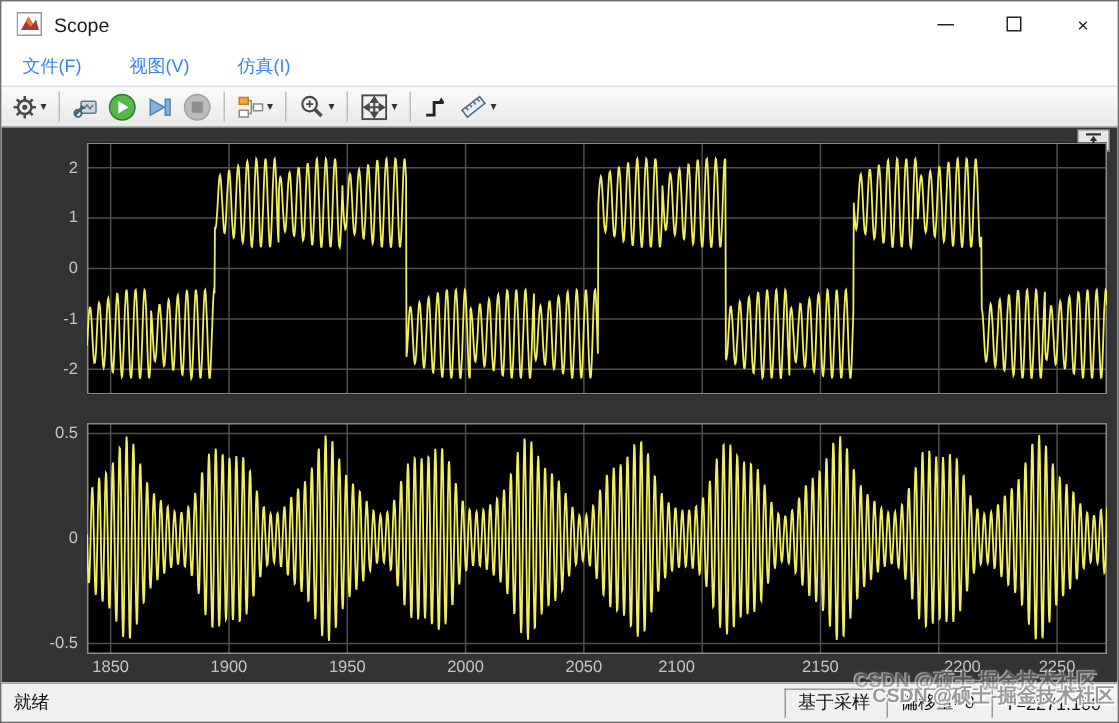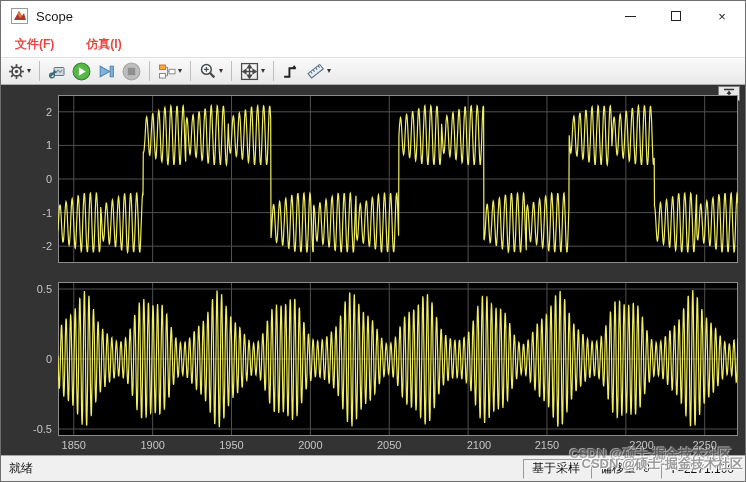--- a/index.html
+++ b/index.html
@@ -28,22 +28,22 @@
     cursor:default; color:#222; font-size:13px; background:transparent; border:0;
   }
   .glyph-min { width:11px; height:0; border-top:1.4px solid #222; display:block; }
   .glyph-max { width:10px; height:10px; border:1.4px solid #222; display:block; }
   
   .menubar {
     position:absolute; top:30px; left:0; right:0; height:26px;
     background:#fff; display:flex; align-items:center; padding-left:4px;
   }
   .menu-item {
-    font-size:12px; color:#ef4444; padding:4px 10px; margin-right:12px; cursor:default;
-    background:transparent; border:0;font-weight:bold;
+    font-size:12px; color:#3b82f6; padding:4px 10px; margin-right:12px; cursor:default;
+    background:transparent; border:0;
   }
   
   .toolbar {
     position:absolute; top:56px; left:0; right:0; height:28px;
     background:linear-gradient(#fafafa,#e9e9e9);
     border-top:1px solid #e0e0e0; border-bottom:1px solid #adadad;
     display:flex; align-items:center; padding-left:4px;
   }
   .tb-btn {
     height:24px; min-width:24px; display:flex; align-items:center; justify-content:center;
@@ -128,20 +128,21 @@
           <span class="glyph-max"></span>
         </button>
       <button class="win-btn">
           <span>×</span>
         </button>
     </div>
   </div>
 
   <div class="menubar">
     <button class="menu-item">文件(F)</button>
+    <button class="menu-item">视图(V)</button>
     <button class="menu-item">仿真(I)</button>
   </div>
 
   <div class="toolbar">
     <button class="tb-btn">
       <svg width="17" height="17" viewBox="0 0 16 16">
         <g stroke="#4a4a4a" stroke-width="1.6" fill="none">
           <circle cx="8" cy="8" r="4.2"></circle>
           <line x1="8" y1="1" x2="8" y2="3.5"></line>
             <line x1="8" y1="12.5" x2="8" y2="15"></line>
@@ -309,21 +310,21 @@
             <rect x="0.5" y="0.5" width="679" height="153" fill="none" stroke="#8c8c8c"></rect>
             <polyline points="0.0,74.1 0.3,83.9 0.5,93.2 0.8,100.7 1.0,105.5 1.3,106.6 1.6,104.0 1.8,97.7 2.1,88.5 2.4,77.5 2.6,66.1 2.9,55.7 3.1,47.8 3.4,43.5 3.7,43.4 3.9,47.7 4.2,55.8 4.4,67.0 4.7,79.7 5.0,92.4 5.2,103.3 5.5,111.1 5.8,114.6 6.0,113.3 6.3,107.3 6.5,97.3 6.8,84.5 7.1,70.5 7.3,57.1 7.6,46.2 7.8,39.0 8.1,36.6 8.4,39.5 8.6,47.1 8.9,58.7 9.2,72.8 9.4,87.6 9.7,101.2 9.9,111.7 10.2,118.0 10.5,119.0 10.7,114.7 11.0,105.4 11.2,92.5 11.5,77.4 11.8,62.2 12.0,48.6 12.3,38.6 12.6,33.4 12.8,33.8 13.1,39.6 13.3,50.4 13.6,64.7 13.9,80.7 14.1,96.5 14.4,110.0 14.6,119.5 14.9,123.6 15.2,121.8 15.4,114.3 15.7,101.8 16.0,85.9 16.2,68.6 16.5,52.0 16.7,38.3 17.0,29.4 17.3,26.4 17.5,29.8 17.8,39.4 18.0,54.1 18.3,72.0 18.6,91.0 18.8,108.6 19.1,122.5 19.4,130.9 19.6,132.4 19.9,126.9 20.1,114.8 20.4,97.5 20.7,77.2 20.9,56.4 21.2,37.8 21.4,23.9 21.7,16.6 22.0,17.0 22.2,25.1 22.5,40.1 22.8,60.1 23.0,82.7 23.3,104.9 23.5,123.8 23.8,137.0 24.1,142.6 24.3,139.8 24.6,128.9 24.8,111.2 25.1,88.9 25.4,64.9 25.6,42.3 25.9,24.0 26.2,12.4 26.4,9.1 26.7,14.4 26.9,27.9 27.2,47.6 27.5,71.1 27.7,95.3 28.0,117.0 28.2,133.6 28.5,142.8 28.8,143.5 29.0,135.7 29.3,120.5 29.6,100.0 29.8,76.7 30.1,53.8 30.3,34.2 30.6,20.3 30.9,13.9 31.1,15.6 31.4,25.1 31.6,41.0 31.9,61.1 32.2,82.8 32.4,103.2 32.7,119.8 33.0,130.6 33.2,134.3 33.5,130.7 33.7,120.3 34.0,104.8 34.3,86.2 34.5,67.1 34.8,49.7 35.0,36.4 35.3,28.5 35.6,27.1 35.8,32.0 36.1,42.4 36.4,56.8 36.6,73.3 36.9,89.7 37.1,103.9 37.4,114.3 37.7,119.7 37.9,119.5 38.2,113.9 38.4,104.0 38.7,90.9 39.0,76.5 39.2,62.7 39.5,51.1 39.8,43.1 40.0,39.6 40.3,40.9 40.5,46.7 40.8,56.2 41.1,68.0 41.3,80.6 41.6,92.4 41.8,102.0 42.1,108.2 42.4,110.3 42.6,108.1 42.9,102.1 43.2,93.1 43.4,82.2 43.7,70.9 43.9,60.7 44.2,52.7 44.5,47.9 44.7,46.9 45.0,49.8 45.2,56.0 45.5,64.7 45.8,74.9 46.0,85.1 46.3,94.1 46.6,100.8 46.8,104.3 47.1,104.3 47.3,100.9 47.6,94.5 47.9,86.0 48.1,76.5 48.4,67.3 48.6,59.4 48.9,54.0 49.2,51.5 49.4,52.4 49.7,56.3 50.0,62.8 50.2,70.9 50.5,79.7 50.7,87.9 51.0,94.6 51.3,98.9 51.5,100.4 51.8,98.8 52.0,94.6 52.3,88.2 52.6,80.5 52.8,72.6 53.1,65.4 53.4,59.8 53.6,56.5 53.9,55.9 54.1,58.0 54.4,62.4 54.7,68.6 54.9,75.7 55.2,82.8 55.4,89.0 55.7,93.6 56.0,96.0 56.2,96.0 56.5,93.6 56.8,89.1 57.0,83.1 57.3,76.5 57.5,70.1 57.8,64.6 58.1,60.8 58.3,59.0 58.6,59.6 58.8,62.4 59.1,67.0 59.4,72.8 59.6,79.1 59.9,85.1 60.2,90.0 60.4,93.2 60.7,94.4 60.9,93.4 61.2,90.3 61.5,85.5 61.7,79.6 62.0,73.4 62.2,67.6 62.5,63.0 62.8,60.1 63.0,59.4 63.3,60.9 63.6,64.5 63.8,69.7 64.1,75.9 64.3,82.4 64.6,88.3 64.9,92.8 65.1,95.4 65.4,95.7 65.6,93.6 65.9,89.3 66.2,83.3 66.4,76.3 66.7,69.3 67.0,63.0 67.2,58.4 67.5,56.0 67.7,56.3 68.0,59.2 68.3,64.6 68.5,71.7 68.8,79.9 69.0,87.9 69.3,94.9 69.6,99.8 69.8,102.0 70.1,100.9 70.4,96.8 70.6,89.8 70.9,80.9 71.1,71.0 71.4,61.5 71.7,53.6 71.9,48.4 72.2,46.6 72.4,48.8 72.7,54.8 73.0,64.0 73.2,75.3 73.5,87.3 73.8,98.6 74.0,107.6 74.3,112.9 74.5,113.8 74.8,109.9 75.1,101.5 75.3,89.5 75.6,75.4 75.8,60.9 76.1,47.8 76.4,38.1 76.6,33.1 76.9,33.7 77.2,39.9 77.4,51.2 77.7,66.3 77.9,83.3 78.2,100.1 78.5,114.4 78.7,124.2 79.0,128.2 79.2,125.6 79.5,116.7 79.8,102.3 80.0,84.3 80.3,64.9 80.6,46.7 80.8,32.0 81.1,22.8 81.3,20.5 81.6,25.5 81.9,37.2 82.1,54.2 82.4,74.4 82.6,95.2 82.9,113.8 83.2,127.9 83.4,135.5 83.7,135.7 84.0,128.3 84.2,114.3 84.5,95.4 84.7,74.2 85.0,53.2 85.3,35.3 85.5,22.7 85.8,17.1 86.0,19.2 86.3,28.7 86.6,44.2 86.8,63.9 87.1,85.2 87.4,105.3 87.6,121.7 87.9,132.2 88.1,135.6 88.4,131.6 88.7,120.6 88.9,104.2 89.2,84.4 89.4,63.9 89.7,45.2 90.0,30.8 90.2,22.3 90.5,20.9 90.8,26.6 91.0,38.7 91.3,55.5 91.5,74.9 91.8,94.5 92.1,111.6 92.3,124.3 92.6,130.9 92.8,130.5 93.1,123.4 93.4,110.4 93.6,93.3 93.9,74.1 94.2,55.3 94.4,39.4 94.7,28.2 94.9,23.3 95.2,25.2 95.5,33.7 95.7,47.8 96.0,65.6 96.2,84.8 96.5,103.2 96.8,118.2 97.0,128.0 97.3,131.3 97.6,127.7 97.8,117.6 98.1,102.3 98.3,83.7 98.6,64.1 98.9,46.1 99.1,32.0 99.4,23.6 99.6,22.0 99.9,27.5 100.2,39.3 100.4,55.9 100.7,75.3 101.0,94.9 101.2,112.3 101.5,125.1 101.7,131.8 102.0,131.5 102.3,124.2 102.5,110.8 102.8,93.2 103.0,73.6 103.3,54.6 103.6,38.5 103.8,27.5 104.1,22.9 104.4,25.2 104.6,34.1 104.9,48.4 105.1,66.1 105.4,85.0 105.7,102.6 105.9,116.6 106.2,125.3 106.4,127.7 106.7,123.6 107.0,113.7 107.2,99.4 107.5,82.6 107.8,65.4 108.0,50.2 108.3,38.8 108.5,32.6 108.8,32.2 109.1,37.4 109.3,47.5 109.6,61.0 109.8,76.0 110.1,90.6 110.4,103.0 110.6,111.6 110.9,115.5 111.2,114.5 111.4,108.7 111.7,99.2 111.9,87.3 112.2,74.6 112.5,62.8 112.7,53.3 113.0,47.2 113.2,45.1 113.5,47.1 113.8,52.8 114.0,61.2 114.3,71.2 114.6,81.5 114.8,90.8 115.1,97.8 115.3,102.0 115.6,102.8 115.9,100.3 116.1,95.1 116.4,87.8 116.6,79.5 116.9,71.3 117.2,64.1 117.4,58.9 117.7,56.2 118.0,56.1 118.2,58.7 118.5,63.5 118.7,69.8 119.0,76.7 119.3,83.4 119.5,89.1 119.8,93.1 120.0,94.9 120.3,94.5 120.6,91.8 120.8,87.4 121.1,81.8 121.4,75.7 121.6,69.9 121.9,65.1 122.1,61.9 122.4,60.6 122.7,61.5 122.9,64.2 123.2,68.6 123.4,73.9 123.7,79.7 124.0,85.0 124.2,89.4 124.5,92.2 124.8,93.0 125.0,91.8 125.3,88.8 125.5,84.2 125.8,78.6 126.1,72.8 126.3,67.5 126.6,63.2 126.8,60.7 127.1,60.2 127.4,61.9 127.6,65.5 127.9,70.7 128.2,76.8 128.4,83.1 128.7,88.8 128.9,93.1 129.2,95.4 129.5,95.4 129.7,93.1 130.0,88.5 130.2,82.4 130.5,75.4 130.8,68.3 131.0,62.2 131.3,57.7 131.6,55.7 131.8,56.3 132.1,59.7 132.3,65.4 132.6,72.8 132.9,81.0 133.1,88.9 133.4,95.6 133.6,100.0 133.9,101.6 134.2,100.0 134.4,95.4 134.7,88.3 135.0,79.4 135.2,70.0 135.5,61.3 135.7,54.3 136.0,50.1 136.3,49.3 136.5,52.1 136.8,58.1 137.0,66.8 137.3,76.9 137.6,87.4 137.8,96.7 138.1,103.7 138.4,107.3 138.6,107.1 138.9,103.1 139.1,95.5 139.4,85.5 139.7,74.1 139.9,63.0 140.2,53.4 140.4,46.7 140.7,43.8 141.0,45.2 141.2,50.7 141.5,59.6 141.8,70.9 142.0,83.2 142.3,94.9 142.5,104.4 142.8,110.6 143.1,112.6 143.3,110.0 143.6,103.1 143.8,92.7 144.1,80.2 144.4,67.0 144.6,54.9 144.9,45.4 145.2,39.8 145.4,38.9 145.7,42.9 145.9,51.3 146.2,63.2 146.5,77.2 146.7,91.4 147.0,104.1 147.2,113.6 147.5,118.6 147.8,118.4 148.0,112.8 148.3,102.4 148.6,88.5 148.8,72.7 149.1,57.0 149.3,43.5 149.6,34.0 149.9,29.7 150.1,31.5 150.4,39.2 150.6,52.0 150.9,68.5 151.2,86.5 151.4,103.8 151.7,118.2 152.0,127.6 152.2,130.8 152.5,127.0 152.7,116.6 153.0,100.8 153.3,81.5 153.5,61.1 153.8,42.2 154.0,27.3 154.3,18.5 154.6,17.1 154.8,23.4 155.1,36.8 155.4,55.7 155.6,77.8 155.9,100.2 156.1,120.0 156.4,134.6 156.7,142.0 156.9,141.1 157.2,132.0 157.4,115.6 157.7,94.0 158.0,70.0 158.2,46.7 158.5,27.0 158.8,13.7 159.0,8.4 159.3,11.9 159.5,23.8 159.8,42.5 160.1,65.7 160.3,90.4 160.6,113.3 160.8,131.5 161.1,142.6 161.4,145.3 161.6,139.2 161.9,125.3 162.2,105.3 162.4,81.9 162.7,58.1 162.9,37.0 163.2,21.3 163.5,12.9 163.7,12.8 164.0,20.9 164.2,35.9 164.5,55.9 164.8,78.2 165.0,99.9 165.3,118.2 165.6,130.9 165.8,136.5 166.1,134.4 166.3,125.1 166.6,110.0 166.9,91.0 167.1,70.8 167.4,51.8 167.6,36.6 167.9,26.8 168.2,23.7 168.4,27.3 168.7,37.2 169.0,51.7 169.2,69.1 169.5,87.0 169.7,103.2 170.0,115.6 170.3,122.8 170.5,124.1 170.8,119.4 171.0,109.5 171.3,95.7 171.6,79.9 171.8,64.2 172.1,50.4 172.4,40.3 172.6,35.1 172.9,35.2 173.1,40.6 173.4,50.5 173.7,63.6 173.9,78.1 174.2,92.1 174.4,104.0 174.7,112.3 175.0,116.0 175.2,114.7 175.5,108.6 175.8,98.6 176.0,86.1 176.3,72.6 176.5,59.8 176.8,49.4 177.1,42.7 177.3,40.4 177.6,42.7 177.8,49.4 178.1,59.5 178.4,71.7 178.6,84.3 178.9,95.9 179.2,104.9 179.4,110.2 179.7,111.2 179.9,107.9 180.2,100.6 180.5,90.6 180.7,78.9 181.0,67.3 181.2,57.0 181.5,49.5 181.8,45.7 182.0,45.9 182.3,50.0 182.6,57.5 182.8,67.2 183.1,78.0 183.3,88.4 183.6,97.1 183.9,103.0 184.1,105.5 184.4,104.3 184.6,99.7 184.9,92.4 185.2,83.3 185.4,73.7 185.7,64.8 186.0,57.7 186.2,53.3 186.5,52.0 186.7,53.9 187.0,58.6 187.3,65.5 187.5,73.7 187.8,81.9 188.0,89.3 188.3,94.9 188.6,98.0 188.8,98.4 189.1,96.1 189.4,91.4 189.6,85.1 189.9,78.0 190.1,71.0 190.4,65.0 190.7,60.7 190.9,58.5 191.2,58.8 191.4,61.3 191.7,65.7 192.0,71.4 192.2,77.7 192.5,83.7 192.8,88.7 193.0,92.2 193.3,93.6 193.5,92.9 193.8,90.3 194.1,86.0 194.3,80.6 194.6,74.9 194.8,69.5 195.1,65.1 195.4,62.2 195.6,61.3 195.9,62.3 196.2,65.2 196.4,69.5 196.7,74.9 196.9,80.5 197.2,85.7 197.5,89.8 197.7,92.4 198.0,93.0 198.2,91.6 198.5,88.3 198.8,83.5 199.0,77.7 199.3,71.8 199.6,66.3 199.8,62.1 200.1,59.7 200.3,59.4 200.6,61.4 200.9,65.5 201.1,71.2 201.4,77.9 201.6,84.8 201.9,90.9 202.2,95.4 202.4,97.8 202.7,97.5 203.0,94.6 203.2,89.2 203.5,82.0 203.7,73.8 204.0,65.6 204.3,58.5 204.5,53.4 204.8,51.3 205.0,52.4 205.3,56.7 205.6,64.0 205.8,73.4 206.1,83.6 206.4,93.6 206.6,101.8 206.9,107.2 207.1,108.8 207.4,106.4 207.7,99.9 207.9,90.2 208.2,78.3 208.4,65.7 208.7,54.0 209.0,44.8 209.2,39.5 209.5,38.8 209.8,43.2 210.0,52.1 210.3,64.7 210.5,79.3 210.8,94.1 211.1,107.2 211.3,116.8 211.6,121.5 211.8,120.6 212.1,113.9 212.4,102.2 212.6,87.0 212.9,70.0 213.2,53.6 213.4,39.8 213.7,30.5 213.9,27.1 214.2,30.0 214.5,39.1 214.7,53.3 215.0,70.7 215.2,89.2 215.5,106.4 215.8,120.0 216.0,128.2 216.3,129.9 216.6,124.7 216.8,113.4 217.1,97.4 217.3,78.6 217.6,59.5 217.9,42.6 218.1,30.1 218.4,23.5 218.6,23.8 218.9,30.9 219.2,43.9 219.4,61.1 219.7,80.3 220.0,99.1 220.2,115.1 220.5,126.2 220.7,130.9 221.0,128.8 221.3,120.0 221.5,105.8 221.8,88.0 222.0,68.8 222.3,50.7 222.6,36.0 222.8,26.5 223.1,23.5 223.4,27.4 223.6,37.5 223.9,52.6 224.1,70.9 224.4,89.9 224.7,107.3 224.9,120.9 225.2,128.9 225.4,130.3 225.7,124.9 226.0,113.3 226.2,97.1 226.5,78.2 226.8,59.1 227.0,42.1 227.3,29.5 227.5,22.8 227.8,23.1 228.1,30.2 228.3,43.4 228.6,61.0 228.8,80.9 229.1,100.4 229.4,117.1 229.6,128.9 229.9,134.1 230.2,132.1 230.4,122.9 230.7,107.8 230.9,88.6 231.2,67.6 231.5,47.7 231.7,31.3 232.0,20.7 232.2,17.2 232.5,21.3 232.8,32.7 233.0,49.8 233.3,70.5 233.6,92.2 233.8,112.0 234.1,127.4 234.3,136.4 234.6,137.8 234.9,131.5 235.1,118.1 235.4,99.4 235.6,78.0 235.9,56.4 236.2,37.6 236.4,23.9 236.7,17.0 237.0,17.9 237.2,26.3 237.5,41.1 237.7,60.4 238.0,81.5 238.3,101.7 238.5,118.6 238.8,129.8 239.0,134.2 239.3,131.2 239.6,121.3 239.8,106.1 240.1,87.5 240.4,68.0 240.6,50.1 240.9,36.0 241.1,27.6 241.4,25.6 241.7,30.2 241.9,40.6 242.2,55.2 242.4,72.2 242.7,89.1 243.0,104.0 243.2,114.9 243.5,120.7 243.8,120.7 244.0,115.2 244.3,105.2 244.5,91.9 244.8,77.4 245.1,63.3 245.3,51.6 245.6,43.6 245.8,40.1 246.1,41.3 246.4,47.1 246.6,56.3 246.9,67.7 247.2,79.8 247.4,91.0 247.7,99.9 247.9,105.6 248.2,107.5 248.5,105.4 248.7,99.9 249.0,91.8 249.2,82.1 249.5,72.2 249.8,63.4 250.0,56.6 250.3,52.6 250.6,51.8 250.8,54.2 251.1,59.4 251.3,66.6 251.6,74.8 251.9,83.0 252.1,90.2 252.4,95.5 252.6,98.3 252.9,98.3 253.2,95.7 253.4,90.8 253.7,84.3 254.0,77.0 254.2,70.0 254.5,63.9 254.7,59.7 255.0,57.7 255.3,58.2 255.5,61.1 255.8,65.9 256.0,72.0 256.3,78.7 256.6,85.0 256.8,90.3 257.1,93.8 257.4,95.2 257.6,94.2 257.9,91.1 258.1,86.2 258.4,80.2 258.7,73.8 258.9,67.8 259.2,63.0 259.4,60.0 259.7,59.2 260.0,60.6 260.2,64.1 260.5,69.3 260.8,75.5 261.0,81.8 261.3,87.7 261.5,92.1 261.8,94.7 262.1,95.1 262.3,93.1 262.6,89.1 262.8,83.4 263.1,76.9 263.4,70.3 263.6,64.5 263.9,60.2 264.2,57.9 264.4,58.2 264.7,60.8 264.9,65.5 265.2,71.9 265.5,78.9 265.7,85.9 266.0,91.9 266.2,96.0 266.5,97.8 266.8,96.9 267.0,93.5 267.3,87.8 267.6,80.7 267.8,72.9 268.1,65.5 268.3,59.4 268.6,55.5 268.9,54.3 269.1,56.0 269.4,60.4 269.6,67.1 269.9,75.1 270.2,83.6 270.4,91.4 270.7,97.5 271.0,101.0 271.2,101.6 271.5,98.9 271.7,93.4 272.0,85.7 272.3,76.7 272.5,67.6 272.8,59.5 273.0,53.5 273.3,50.4 273.6,50.8 273.8,54.5 274.1,61.1 274.4,70.0 274.6,79.9 274.9,89.7 275.1,98.0 275.4,103.8 275.7,106.3 275.9,105.0 276.2,100.1 276.4,92.1 276.7,82.0 277.0,71.0 277.2,60.4 277.5,51.8 277.8,46.2 278.0,44.4 278.3,46.8 278.5,53.1 278.8,62.7 279.1,74.5 279.3,87.0 279.6,98.5 279.8,107.6 280.1,113.1 280.4,114.0 280.6,110.2 280.9,101.9 281.2,90.1 281.4,76.2 281.7,61.9 281.9,49.1 282.2,39.4 282.5,34.3 282.7,34.5 283.0,40.3 283.2,51.1 283.5,65.7 283.8,82.2 284.0,98.7 284.3,112.9 284.6,122.9 284.8,127.3 285.1,125.3 285.3,116.9 285.6,103.1 285.9,85.4 286.1,66.0 286.4,47.5 286.6,32.3 286.9,22.4 287.2,19.4 287.4,23.8 287.7,35.2 288.0,52.3 288.2,73.1 288.5,94.8 288.7,114.7 289.0,130.1 289.3,139.0 289.5,140.0 289.8,132.8 290.0,118.3 290.3,98.3 290.6,75.2 290.8,52.1 291.1,32.0 291.4,17.4 291.6,10.4 291.9,11.9 292.1,21.8 292.4,38.9 292.7,60.9 292.9,85.0 293.2,108.1 293.4,127.2 293.7,139.9 294.0,144.4 294.2,140.3 294.5,128.2 294.8,109.6 295.0,86.9 295.3,63.2 295.5,41.5 295.8,24.5 296.1,14.4 296.3,12.4 296.6,18.7 296.8,32.3 297.1,51.3 297.4,73.4 297.6,95.5 297.9,114.9 298.2,129.2 298.4,136.5 298.7,136.2 298.9,128.4 299.2,114.2 299.5,95.6 299.7,75.0 300.0,55.1 300.2,38.4 300.5,26.9 300.8,21.9 301.0,24.1 301.3,32.9 301.6,47.0 301.8,64.7 302.1,83.6 302.3,101.2 302.6,115.5 302.9,124.6 303.1,127.6 303.4,124.1 303.6,114.7 303.9,100.7 304.2,83.9 304.4,66.6 304.7,50.8 305.0,38.5 305.2,31.3 305.5,30.0 305.7,34.7 306.0,44.6 306.3,58.5 306.5,74.7 306.8,90.9 307.0,105.2 307.3,115.8 307.6,121.4 307.8,121.3 308.1,115.5 308.4,105.0 308.6,90.9 308.9,75.2 309.1,59.8 309.4,46.8 309.7,37.7 309.9,33.7 310.2,35.2 310.4,42.0 310.7,53.2 311.0,67.4 311.2,82.6 311.5,97.0 311.8,108.7 312.0,116.2 312.3,118.6 312.5,115.7 312.8,108.0 313.1,96.3 313.3,82.5 313.6,68.1 313.8,55.1 314.1,45.1 314.4,39.3 314.6,38.4 314.9,42.5 315.2,50.8 315.4,62.3 315.7,75.4 315.9,88.4 316.2,99.6 316.5,107.6 316.7,111.6 317.0,111.0 317.2,106.2 317.5,97.9 317.8,87.1 318.0,75.4 318.3,64.3 318.6,55.2 318.8,49.2 319.1,46.8 319.3,48.4 319.6,53.5 319.9,61.4 320.1,70.9 320.4,80.8 320.6,89.9 320.9,96.9 321.2,101.2 321.4,102.2 321.7,100.1 322.0,95.1 322.2,88.1 322.5,80.0 322.7,71.8 323.0,64.7 323.3,59.4 323.5,56.5 323.8,56.4 324.0,58.8 324.3,63.4 324.6,69.5 324.8,76.3 325.1,82.9 325.4,88.5 325.6,92.5 325.9,94.4 326.1,94.0 326.4,91.5 326.7,87.3 326.9,81.9 327.2,76.1 327.4,70.5 327.7,65.9 328.0,62.8 328.2,61.6 328.5,62.3 328.8,64.8 329.0,68.8 329.3,73.8 329.5,79.2 329.8,84.2 330.1,88.3 330.3,91.0 330.6,91.8 330.8,90.8 331.1,88.1 331.4,83.9 331.6,78.8 331.9,73.4 332.2,68.4 332.4,64.4 332.7,61.9 332.9,61.3 333.2,62.7 333.5,66.0 333.7,70.8 334.0,76.5 334.2,82.5 334.5,88.0 334.8,92.2 335.0,94.7 335.3,94.9 335.6,92.8 335.8,88.6 336.1,82.7 336.3,75.8 336.6,68.7 336.9,62.4 337.1,57.7 337.4,55.3 337.6,55.6 337.9,58.8 338.2,64.5 338.4,72.1 338.7,80.8 339.0,89.3 339.2,96.7 339.5,101.8 339.7,103.9 340.0,102.6 340.3,97.8 340.5,90.1 340.8,80.3 341.0,69.7 341.3,59.5 341.6,51.2 341.8,45.9 342.1,44.5 342.4,47.3 342.6,54.0 342.9,64.1 343.1,76.2 343.4,88.9 343.7,100.4 343.9,109.3 344.2,114.3 344.4,114.6 344.7,109.9 345.0,100.9 345.2,88.5 345.5,74.2 345.8,59.9 346.0,47.5 346.3,38.7 346.5,34.6 346.8,35.9 347.1,42.6 347.3,53.8 347.6,68.3 347.8,84.1 348.1,99.3 348.4,111.8 348.6,120.0 348.9,122.8 349.2,119.7 349.4,111.0 349.7,97.9 349.9,82.0 350.2,65.3 350.5,49.9 350.7,38.0 351.0,30.9 351.2,29.8 351.5,34.6 351.8,45.0 352.0,59.5 352.3,76.3 352.6,93.2 352.8,108.2 353.1,119.2 353.3,124.9 353.6,124.5 353.9,117.9 354.1,106.2 354.4,90.6 354.6,73.3 354.9,56.3 355.2,41.9 355.4,31.9 355.7,27.6 356.0,29.6 356.2,37.7 356.5,50.8 356.7,67.4 357.0,85.4 357.3,102.5 357.5,116.5 357.8,125.6 358.0,128.5 358.3,124.9 358.6,115.1 358.8,100.3 359.1,82.3 359.4,63.3 359.6,45.9 359.9,32.2 360.1,24.0 360.4,22.5 360.7,28.0 360.9,39.9 361.2,56.8 361.4,76.5 361.7,96.7 362.0,114.7 362.2,128.1 362.5,135.2 362.8,134.8 363.0,127.1 363.3,112.7 363.5,93.5 363.8,71.9 364.1,50.6 364.3,32.4 364.6,19.7 364.8,14.2 365.1,16.7 365.4,27.0 365.6,43.9 365.9,65.2 366.2,88.2 366.4,110.0 366.7,127.7 366.9,139.0 367.2,142.4 367.5,137.4 367.7,124.6 368.0,105.7 368.2,83.1 368.5,59.7 368.8,38.5 369.0,22.3 369.3,13.2 369.6,12.3 369.8,19.6 370.1,34.3 370.3,54.3 370.6,76.9 370.9,99.4 371.1,118.7 371.4,132.4 371.6,138.9 371.9,137.4 372.2,128.2 372.4,112.7 372.7,93.0 373.0,71.6 373.2,51.4 373.5,34.9 373.7,24.1 374.0,20.3 374.3,23.8 374.5,33.9 374.8,49.2 375.0,67.6 375.3,86.5 375.6,103.7 375.8,117.0 376.1,124.7 376.4,126.2 376.6,121.5 376.9,111.3 377.1,97.1 377.4,80.9 377.7,64.8 377.9,50.9 378.2,40.8 378.4,35.6 378.7,35.8 379.0,41.2 379.2,50.8 379.5,63.4 379.8,77.2 380.0,90.5 380.3,101.5 380.5,109.1 380.8,112.3 381.1,111.0 381.3,105.5 381.6,96.6 381.8,85.5 382.1,73.8 382.4,63.0 382.6,54.2 382.9,48.6 383.2,46.8 383.4,48.8 383.7,54.3 383.9,62.5 384.2,72.2 384.5,82.3 384.7,91.3 385.0,98.4 385.2,102.5 385.5,103.4 385.8,100.8 386.0,95.4 386.3,87.8 386.6,79.0 386.8,70.1 387.1,62.3 387.3,56.6 387.6,53.5 387.9,53.5 388.1,56.4 388.4,61.9 388.6,69.2 388.9,77.3 389.2,85.2 389.4,92.0 389.7,96.7 390.0,98.9 390.2,98.3 390.5,94.9 390.7,89.4 391.0,82.4 391.3,74.8 391.5,67.6 391.8,61.7 392.0,57.8 392.3,56.4 392.6,57.7 392.8,61.3 393.1,66.9 393.4,73.7 393.6,80.9 393.9,87.5 394.1,92.6 394.4,95.7 394.7,96.5 394.9,94.7 395.2,90.7 395.4,85.0 395.7,78.4 396.0,71.6 396.2,65.5 396.5,61.0 396.8,58.5 397.0,58.4 397.3,60.6 397.5,64.9 397.8,70.8 398.1,77.4 398.3,83.9 398.6,89.6 398.8,93.7 399.1,95.6 399.4,95.2 399.6,92.5 399.9,87.7 400.2,81.6 400.4,74.9 400.7,68.4 400.9,62.9 401.2,59.3 401.5,57.8 401.7,58.8 402.0,62.2 402.2,67.4 402.5,74.0 402.8,81.0 403.0,87.5 403.3,92.8 403.6,96.2 403.8,97.1 404.1,95.4 404.3,91.4 404.6,85.5 404.9,78.3 405.1,70.9 405.4,64.2 405.6,58.9 405.9,55.9 406.2,55.6 406.4,58.0 406.7,62.9 407.0,69.7 407.2,77.6 407.5,85.6 407.7,92.7 408.0,98.0 408.3,100.6 408.5,100.3 408.8,97.0 409.0,91.0 409.3,83.0 409.6,74.0 409.8,65.1 410.1,57.4 410.4,52.0 410.6,49.7 410.9,50.9 411.1,55.5 411.4,63.0 411.7,72.7 411.9,83.2 412.2,93.4 412.4,101.9 412.7,107.4 413.0,109.2 413.2,106.9 413.5,100.6 413.8,90.9 414.0,79.0 414.3,66.3 414.5,54.5 414.8,45.2 415.1,39.6 415.3,38.6 415.6,42.7 415.8,51.4 416.1,63.8 416.4,78.5 416.6,93.5 416.9,107.1 417.2,117.2 417.4,122.5 417.7,122.0 417.9,115.6 418.2,104.0 418.5,88.4 418.7,70.7 419.0,53.3 419.2,38.4 419.5,28.0 419.8,23.7 420.0,26.2 420.3,35.4 420.6,50.3 420.8,69.0 421.1,89.3 421.3,108.5 421.6,124.0 421.9,133.8 422.1,136.4 422.4,131.4 422.6,119.2 422.9,101.4 423.2,80.1 423.4,58.1 423.7,38.3 424.0,23.2 424.2,14.9 424.5,14.6 424.7,22.2 425.0,37.0 425.3,57.0 425.5,79.7 425.8,102.0 426.0,121.3 426.3,134.8 426.6,141.0 426.8,138.9 427.1,128.9 427.4,112.4 427.6,91.3 427.9,68.6 428.1,47.0 428.4,29.5 428.7,18.1 428.9,14.4 429.2,18.7 429.4,30.3 429.7,47.8 430.0,68.8 430.2,90.6 430.5,110.3 430.8,125.6 431.0,134.5 431.3,136.0 431.5,129.9 431.8,117.3 432.1,99.7 432.3,79.5 432.6,59.2 432.8,41.5 433.1,28.6 433.4,22.0 433.6,22.4 433.9,29.7 434.2,43.0 434.4,60.4 434.7,79.6 434.9,98.3 435.2,114.1 435.5,125.0 435.7,129.7 436.0,127.7 436.2,119.3 436.5,105.6 436.8,88.3 437.0,69.8 437.3,52.2 437.6,38.0 437.8,28.8 438.1,25.7 438.3,29.2 438.6,38.7 438.9,53.1 439.1,70.5 439.4,88.7 439.6,105.3 439.9,118.3 440.2,126.0 440.4,127.5 440.7,122.5 441.0,111.7 441.2,96.5 441.5,78.8 441.7,61.0 442.0,45.2 442.3,33.5 442.5,27.4 442.8,27.7 443.0,34.2 443.3,46.2 443.6,62.1 443.8,79.8 444.1,97.0 444.4,111.6 444.6,121.7 444.9,125.9 445.1,123.9 445.4,116.0 445.7,103.1 445.9,87.1 446.2,70.0 446.4,54.0 446.7,41.2 447.0,33.1 447.2,30.8 447.5,34.3 447.8,43.3 448.0,56.3 448.3,71.7 448.5,87.4 448.8,101.4 449.1,112.0 449.3,117.8 449.6,118.4 449.8,113.7 450.1,104.4 450.4,92.0 450.6,78.1 450.9,64.5 451.2,53.0 451.4,44.9 451.7,41.1 451.9,42.0 452.2,47.3 452.5,56.1 452.7,67.2 453.0,79.1 453.2,90.2 453.5,99.2 453.8,105.0 454.0,107.0 454.3,105.2 454.6,99.9 454.8,92.0 455.1,82.6 455.3,72.9 455.6,64.2 455.9,57.5 456.1,53.5 456.4,52.7 456.6,55.0 456.9,59.9 457.2,66.7 457.4,74.5 457.7,82.2 458.0,89.0 458.2,93.9 458.5,96.5 458.7,96.6 459.0,94.2 459.3,89.7 459.5,83.9 459.8,77.4 460.0,71.1 460.3,65.8 460.6,62.1 460.8,60.3 461.1,60.7 461.4,63.1 461.6,67.2 461.9,72.4 462.1,78.1 462.4,83.5 462.7,88.0 462.9,91.0 463.2,92.2 463.4,91.5 463.7,89.0 464.0,85.0 464.2,80.0 464.5,74.6 464.8,69.5 465.0,65.4 465.3,62.7 465.5,61.8 465.8,62.9 466.1,65.7 466.3,70.0 466.6,75.3 466.8,81.0 467.1,86.2 467.4,90.3 467.6,92.9 467.9,93.5 468.2,91.9 468.4,88.4 468.7,83.3 468.9,77.3 469.2,70.9 469.5,65.2 469.7,60.7 470.0,58.2 470.2,58.1 470.5,60.4 470.8,65.0 471.0,71.3 471.3,78.6 471.6,86.0 471.8,92.6 472.1,97.3 472.3,99.7 472.6,99.1 472.9,95.7 473.1,89.6 473.4,81.7 473.6,72.8 473.9,64.1 474.2,56.7 474.4,51.8 474.7,49.9 475.0,51.5 475.2,56.4 475.5,64.3 475.7,74.1 476.0,84.6 476.3,94.5 476.5,102.5 476.8,107.3 477.0,108.4 477.3,105.4 477.6,98.6 477.8,88.9 478.1,77.3 478.4,65.3 478.6,54.6 478.9,46.5 479.1,42.2 479.4,42.3 479.7,46.9 479.9,55.5 480.2,67.0 480.4,80.1 480.7,93.0 481.0,104.1 481.2,111.8 481.5,115.2 481.8,113.7 482.0,107.5 482.3,97.2 482.5,84.2 482.8,70.1 483.1,56.7 483.3,45.8 483.6,38.7 483.8,36.5 484.1,39.5 484.4,47.3 484.6,59.1 484.9,73.2 485.2,88.0 485.4,101.5 485.7,112.0 485.9,118.2 486.2,119.1 486.5,114.6 486.7,105.3 487.0,92.2 487.2,77.0 487.5,61.6 487.8,48.0 488.0,37.9 488.3,32.7 488.6,33.1 488.8,39.1 489.1,50.1 489.3,64.8 489.6,81.2 489.9,97.5 490.1,111.3 490.4,121.1 490.6,125.3 490.9,123.5 491.2,115.6 491.4,102.5 491.7,85.9 492.0,67.7 492.2,50.4 492.5,36.0 492.7,26.7 493.0,23.6 493.3,27.3 493.5,37.6 493.8,53.2 494.0,72.2 494.3,92.3 494.6,110.9 494.8,125.6 495.1,134.2 495.4,135.7 495.6,129.6 495.9,116.6 496.1,98.1 496.4,76.6 496.7,54.7 496.9,35.2 497.2,20.8 497.4,13.4 497.7,14.1 498.0,23.0 498.2,38.9 498.5,60.0 498.8,83.5 499.0,106.5 499.3,125.9 499.5,139.2 499.8,144.6 500.1,141.4 500.3,129.8 500.6,111.4 500.8,88.5 501.1,64.1 501.4,41.3 501.6,23.1 501.9,11.8 502.2,8.9 502.4,14.7 502.7,28.5 502.9,48.4 503.2,71.8 503.5,95.6 503.7,116.8 504.0,132.8 504.2,141.4 504.5,141.7 504.8,133.7 505.0,118.7 505.3,98.6 505.6,76.1 505.8,54.2 506.1,35.6 506.3,22.7 506.6,17.0 506.9,18.9 507.1,28.2 507.4,43.5 507.6,62.6 507.9,83.0 508.2,102.0 508.4,117.4 508.7,127.2 509.0,130.4 509.2,126.8 509.5,117.0 509.7,102.4 510.0,85.1 510.3,67.3 510.5,51.4 510.8,39.1 511.0,32.0 511.3,30.9 511.6,35.5 511.8,45.2 512.1,58.6 512.4,73.9 512.6,89.1 512.9,102.3 513.1,111.9 513.4,116.8 513.7,116.5 513.9,111.3 514.2,101.9 514.4,89.7 514.7,76.2 515.0,63.2 515.2,52.3 515.5,44.8 515.8,41.5 516.0,42.8 516.3,48.4 516.5,57.4 516.8,68.7 517.1,80.8 517.3,92.1 517.6,101.3 517.8,107.2 518.1,109.2 518.4,107.1 518.6,101.2 518.9,92.4 519.2,81.8 519.4,70.8 519.7,60.8 519.9,53.0 520.2,48.4 520.5,47.5 520.7,50.3 521.0,56.5 521.2,65.2 521.5,75.2 521.8,85.2 522.0,94.1 522.3,100.6 522.6,104.0 522.8,103.9 523.1,100.4 523.3,94.0 523.6,85.6 523.9,76.3 524.1,67.2 524.4,59.6 524.6,54.3 524.9,52.1 525.2,53.0 525.4,56.9 525.7,63.3 526.0,71.3 526.2,79.8 526.5,87.8 526.7,94.2 527.0,98.3 527.3,99.6 527.5,98.0 527.8,93.8 528.0,87.6 528.3,80.2 528.6,72.5 528.8,65.7 529.1,60.4 529.4,57.3 529.6,56.8 529.9,58.8 530.1,63.1 530.4,69.1 530.7,75.9 530.9,82.7 531.2,88.7 531.4,93.0 531.7,95.3 532.0,95.2 532.2,92.8 532.5,88.4 532.8,82.7 533.0,76.4 533.3,70.2 533.5,65.0 533.8,61.3 534.1,59.7 534.3,60.2 534.6,62.9 534.8,67.4 535.1,73.0 535.4,79.2 535.6,85.0 535.9,89.8 536.2,93.0 536.4,94.1 536.7,93.1 536.9,90.0 537.2,85.3 537.5,79.4 537.7,73.2 538.0,67.5 538.2,62.9 538.5,60.0 538.8,59.3 539.0,60.8 539.3,64.4 539.6,69.7 539.8,76.1 540.1,82.7 540.3,88.7 540.6,93.4 540.9,96.1 541.1,96.4 541.4,94.2 541.6,89.7 541.9,83.4 542.2,76.1 542.4,68.7 542.7,62.0 543.0,57.1 543.2,54.5 543.5,54.8 543.7,58.0 544.0,63.8 544.3,71.5 544.5,80.3 544.8,89.1 545.0,96.7 545.3,102.1 545.6,104.4 545.8,103.2 546.1,98.6 546.4,90.9 546.6,81.0 546.9,70.1 547.1,59.6 547.4,50.9 547.7,45.2 547.9,43.4 548.2,45.9 548.4,52.6 548.7,62.9 549.0,75.4 549.2,88.8 549.5,101.1 549.8,110.9 550.0,116.6 550.3,117.4 550.5,112.9 550.8,103.5 551.1,90.3 551.3,74.8 551.6,59.1 551.8,45.1 552.1,34.7 552.4,29.6 552.6,30.4 552.9,37.4 553.2,49.8 553.4,66.0 553.7,84.2 553.9,101.9 554.2,116.8 554.5,126.9 554.7,130.8 555.0,127.8 555.2,118.1 555.5,102.9 555.8,84.1 556.0,64.0 556.3,45.3 556.6,30.5 556.8,21.4 557.1,19.4 557.3,24.8 557.6,37.0 557.9,54.5 558.1,74.9 558.4,95.8 558.6,114.3 558.9,128.1 559.2,135.4 559.4,135.2 559.7,127.6 560.0,113.4 560.2,94.7 560.5,73.7 560.7,53.2 561.0,35.8 561.3,23.7 561.5,18.5 561.8,20.8 562.0,30.3 562.3,45.6 562.6,64.8 562.8,85.5 563.1,104.9 563.4,120.6 563.6,130.6 563.9,133.8 564.1,129.6 564.4,118.9 564.7,102.9 564.9,83.7 565.2,63.8 565.4,45.8 565.7,31.8 566.0,23.7 566.2,22.4 566.5,28.0 566.8,39.9 567.0,56.4 567.3,75.5 567.5,94.6 567.8,111.5 568.1,124.0 568.3,130.4 568.6,130.0 568.8,122.9 569.1,110.0 569.4,92.8 569.6,73.6 569.9,54.8 570.2,38.8 570.4,27.6 570.7,22.7 570.9,24.7 571.2,33.4 571.5,47.7 571.7,65.8 572.0,85.5 572.2,104.2 572.5,119.4 572.8,129.4 573.0,132.6 573.3,128.8 573.6,118.3 573.8,102.5 574.1,83.3 574.3,63.3 574.6,44.9 574.9,30.6 575.1,22.2 575.4,20.8 575.6,26.6 575.9,38.9 576.2,56.0 576.4,75.8 576.7,95.7 577.0,113.2 577.2,126.0 577.5,132.4 577.7,131.8 578.0,124.1 578.3,110.5 578.5,92.7 578.8,73.1 579.0,54.3 579.3,38.5 579.6,27.8 579.8,23.6 580.1,26.2 580.4,35.3 580.6,49.5 580.9,66.9 581.1,85.2 581.4,102.1 581.7,115.4 581.9,123.5 582.2,125.5 582.4,121.4 582.7,111.7 583.0,97.9 583.2,81.8 583.5,65.7 583.8,51.5 584.0,41.1 584.3,35.5 584.5,35.3 584.8,40.5 585.1,50.0 585.3,62.6 585.6,76.4 585.8,89.8 586.1,101.1 586.4,108.8 586.6,112.2 586.9,111.0 587.2,105.6 587.4,96.9 587.7,86.0 587.9,74.6 588.2,63.9 588.5,55.4 588.7,50.0 589.0,48.2 589.2,50.1 589.5,55.3 589.8,63.0 590.0,72.0 590.3,81.3 590.6,89.6 590.8,95.9 591.1,99.6 591.3,100.3 591.6,98.0 591.9,93.3 592.1,86.7 592.4,79.1 592.6,71.6 592.9,65.1 593.2,60.3 593.4,57.8 593.7,57.7 594.0,60.1 594.2,64.5 594.5,70.4 594.7,76.9 595.0,83.2 595.3,88.6 595.5,92.4 595.8,94.1 596.0,93.7 596.3,91.2 596.6,87.0 596.8,81.5 597.1,75.6 597.4,69.9 597.6,65.2 597.9,62.0 598.1,60.7 598.4,61.5 598.7,64.2 598.9,68.6 599.2,74.0 599.4,79.9 599.7,85.3 600.0,89.8 600.2,92.6 600.5,93.5 600.8,92.3 601.0,89.1 601.3,84.4 601.5,78.6 601.8,72.5 602.1,66.8 602.3,62.4 602.6,59.8 602.8,59.3 603.1,61.1 603.4,65.0 603.6,70.5 603.9,77.0 604.2,83.7 604.4,89.7 604.7,94.2 604.9,96.7 605.2,96.6 605.5,94.0 605.7,89.2 606.0,82.6 606.2,75.0 606.5,67.6 606.8,61.1 607.0,56.4 607.3,54.3 607.6,55.1 607.8,58.8 608.1,64.9 608.3,72.8 608.6,81.4 608.9,89.8 609.1,96.7 609.4,101.3 609.6,102.8 609.9,101.0 610.2,96.1 610.4,88.5 610.7,79.3 611.0,69.5 611.2,60.5 611.5,53.4 611.7,49.2 612.0,48.5 612.3,51.5 612.5,57.8 612.8,66.7 613.0,77.2 613.3,87.9 613.6,97.3 613.8,104.3 614.1,107.9 614.4,107.6 614.6,103.3 614.9,95.6 615.1,85.3 615.4,73.8 615.7,62.5 615.9,52.9 616.2,46.3 616.4,43.5 616.7,44.9 617.0,50.5 617.2,59.7 617.5,71.2 617.8,83.6 618.0,95.4 618.3,105.1 618.5,111.3 618.8,113.2 619.1,110.5 619.3,103.4 619.6,92.8 619.8,79.9 620.1,66.4 620.4,53.9 620.6,44.2 620.9,38.4 621.2,37.5 621.4,41.7 621.7,50.5 621.9,63.0 622.2,77.6 622.5,92.5 622.7,105.8 623.0,115.8 623.2,121.0 623.5,120.7 623.8,114.7 624.0,103.6 624.3,88.8 624.6,72.0 624.8,55.3 625.1,40.9 625.3,30.8 625.6,26.3 625.9,28.4 626.1,36.7 626.4,50.6 626.6,68.3 626.9,87.7 627.2,106.2 627.4,121.5 627.7,131.4 628.0,134.5 628.2,130.2 628.5,119.0 628.7,101.9 629.0,81.3 629.3,59.5 629.5,39.6 629.8,24.1 630.0,15.1 630.3,13.9 630.6,20.9 630.8,35.2 631.1,55.3 631.4,78.4 631.6,101.7 631.9,122.1 632.1,136.9 632.4,144.2 632.7,142.9 632.9,133.1 633.2,116.0 633.4,93.7 633.7,69.3 634.0,45.7 634.2,26.1 634.5,13.0 634.8,8.1 635.0,12.1 635.3,24.4 635.5,43.3 635.8,66.5 636.1,90.8 636.3,113.2 636.6,130.8 636.8,141.3 637.1,143.5 637.4,137.3 637.6,123.4 637.9,103.8 638.2,81.1 638.4,58.3 638.7,38.2 638.9,23.4 639.2,15.8 639.5,16.0 639.7,24.0 640.0,38.5 640.2,57.6 640.5,78.7 640.8,99.1 641.0,116.2 641.3,127.9 641.6,132.9 641.8,130.7 642.1,121.8 642.3,107.5 642.6,89.7 642.9,70.7 643.1,53.0 643.4,38.9 643.6,29.9 643.9,27.0 644.2,30.6 644.4,39.9 644.7,53.7 645.0,70.0 645.2,86.8 645.5,102.0 645.7,113.7 646.0,120.5 646.3,121.6 646.5,117.1 646.8,107.6 647.0,94.5 647.3,79.4 647.6,64.3 647.8,51.1 648.1,41.4 648.4,36.4 648.6,36.6 648.9,41.9 649.1,51.5 649.4,64.3 649.7,78.4 649.9,92.2 650.2,103.8 650.4,111.9 650.7,115.4 651.0,114.1 651.2,108.0 651.5,98.1 651.8,85.7 652.0,72.3 652.3,59.7 652.5,49.4 652.8,42.8 653.1,40.7 653.3,43.1 653.6,49.9 653.8,60.0 654.1,72.0 654.4,84.6 654.6,96.0 654.9,104.7 655.2,109.8 655.4,110.7 655.7,107.3 655.9,100.0 656.2,90.0 656.5,78.6 656.7,67.2 657.0,57.3 657.2,50.1 657.5,46.5 657.8,46.8 658.0,51.0 658.3,58.3 658.6,67.8 658.8,78.2 659.1,88.2 659.3,96.4 659.6,102.0 659.9,104.2 660.1,102.9 660.4,98.4 660.6,91.3 660.9,82.7 661.2,73.6 661.4,65.3 661.7,58.7 662.0,54.7 662.2,53.6 662.5,55.5 662.7,60.0 663.0,66.5 663.3,74.1 663.5,81.8 663.8,88.6 664.0,93.7 664.3,96.5 664.6,96.8 664.8,94.6 665.1,90.3 665.4,84.4 665.6,77.8 665.9,71.3 666.1,65.7 666.4,61.7 666.7,59.8 666.9,60.0 667.2,62.4 667.4,66.6 667.7,71.9 668.0,77.8 668.2,83.5 668.5,88.2 668.8,91.4 669.0,92.8 669.3,92.2 669.5,89.6 669.8,85.5 670.1,80.4 670.3,74.8 670.6,69.6 670.8,65.3 671.1,62.5 671.4,61.5 671.6,62.5 671.9,65.3 672.2,69.7 672.4,75.0 672.7,80.7 672.9,86.0 673.2,90.2 673.5,92.9 673.7,93.5 674.0,92.1 674.2,88.7 674.5,83.7 674.8,77.6 675.0,71.3 675.3,65.5 675.6,61.0 675.8,58.4 676.1,58.1 676.3,60.2 676.6,64.6 676.9,70.9 677.1,78.2 677.4,85.7 677.6,92.4 677.9,97.4 678.2,100.0 678.4,99.7 678.7,96.4 679.0,90.4 679.2,82.3 679.5,73.2 679.7,64.1 680.0,56.2" fill="none" stroke="#f1ee5f" stroke-width="1.2"></polyline>
           </svg>
         </div>
       <div class="xlabels">
           <div class="xlabel" style="left: 15.7736px;">1850</div>
           <div class="xlabel" style="left: 94.6416px;">1900</div>
           <div class="xlabel" style="left: 173.51px;">1950</div>
           <div class="xlabel" style="left: 252.378px;">2000</div>
           <div class="xlabel" style="left: 331.246px;">2050</div>
-          <div class="xlabel" style="left: 421px;">2100</div>
+          <div class="xlabel" style="left: 393px;">2100</div>
           <div class="xlabel" style="left: 488.982px;">2150</div>
           <div class="xlabel" style="left: 567.85px; text-align: right;">2200</div>
           <div class="xlabel" style="left: 646.718px;">2250</div>
         </div>
     </div>
   </div>
 
   <div class="statusbar">
     <span class="status-left">就绪</span>
     <div class="status-right">

